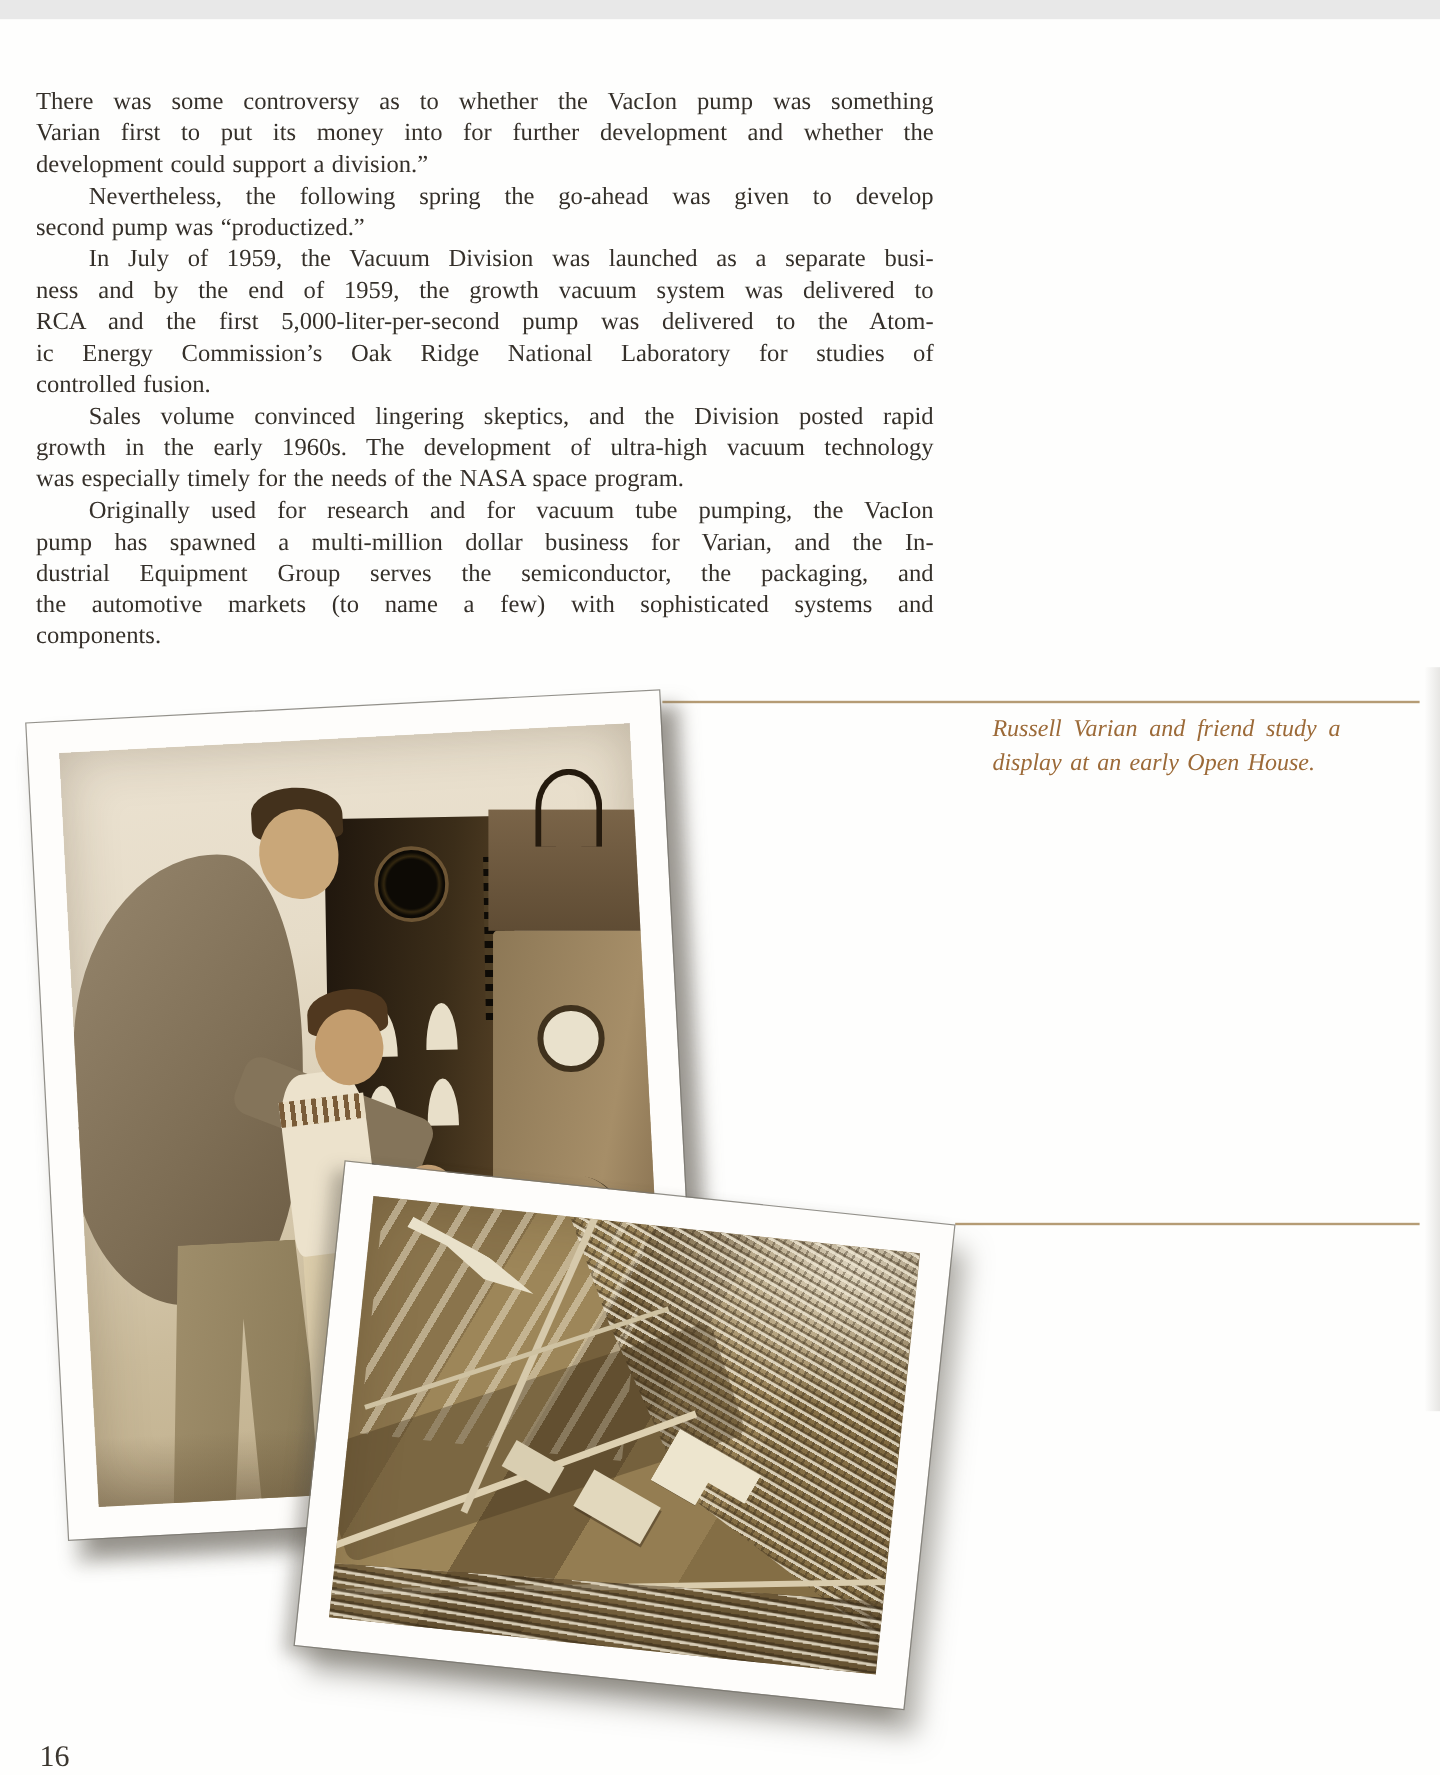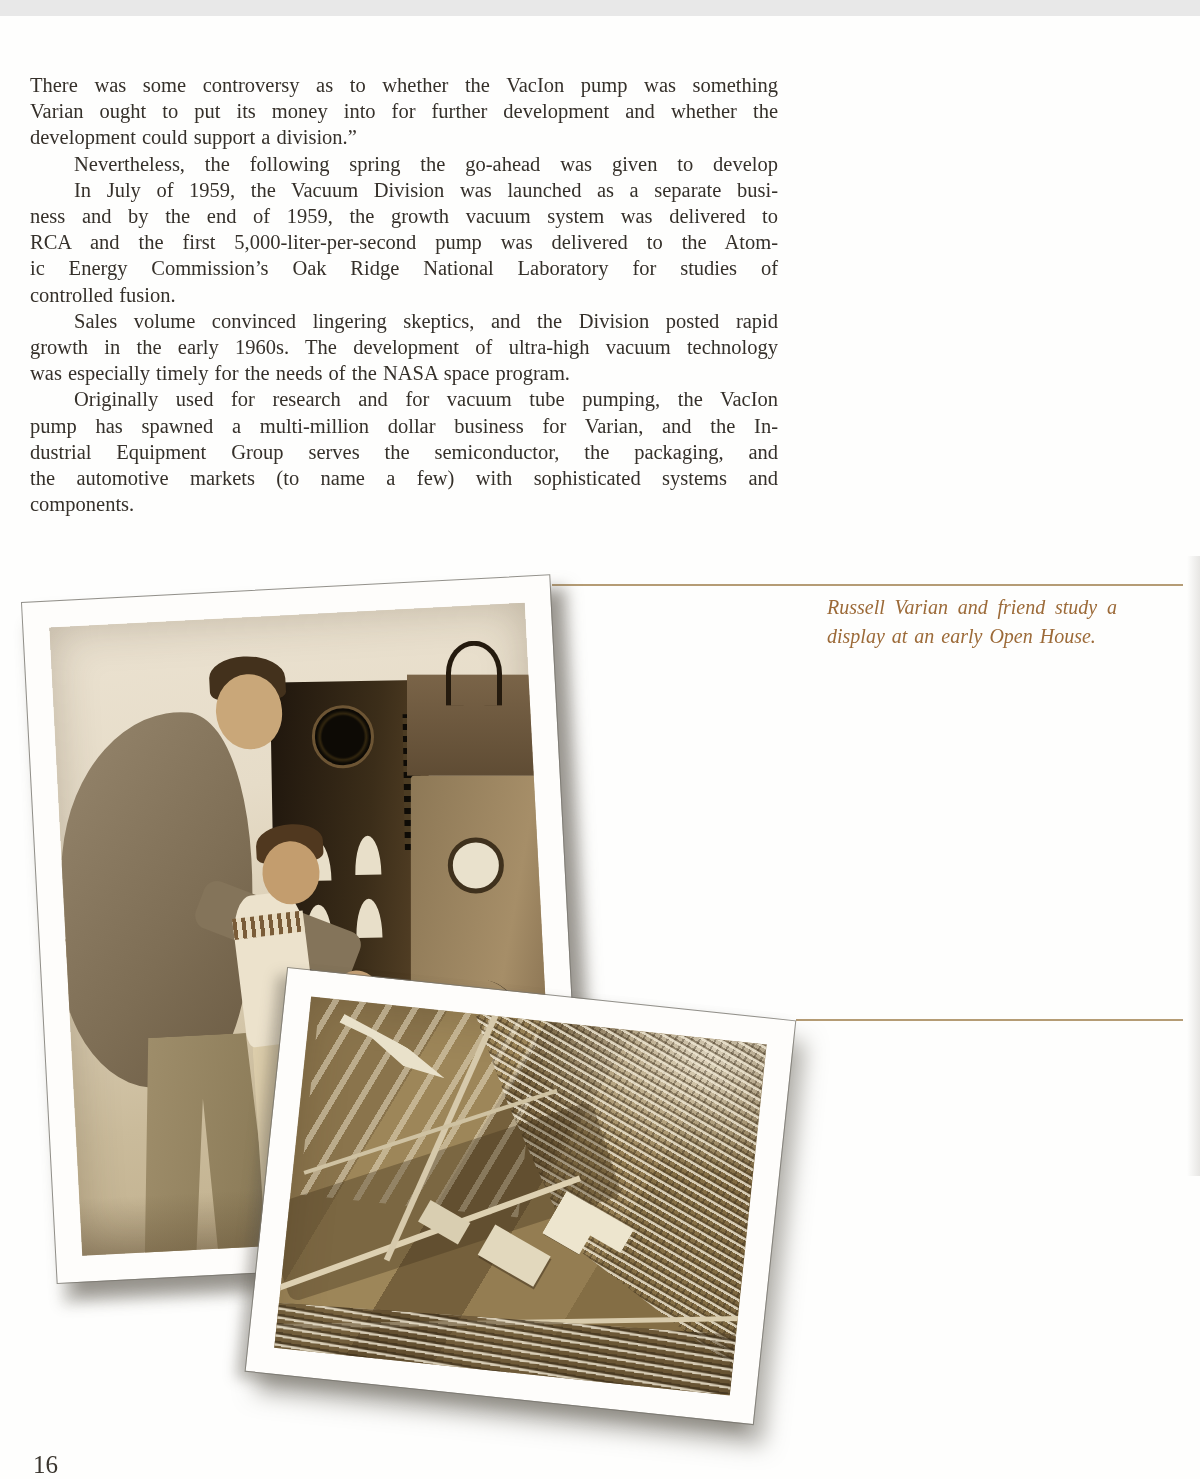--- a/index.html
+++ b/index.html
@@ -125,25 +125,26 @@
     background:linear-gradient(90deg,rgba(0,0,0,0),rgba(110,105,95,0.16)); }
 </style>
 </head>
 <body>
 
 <div id="page">
 
   <div id="body-text">
     <div class="para">
         <div class="tline">There was some controversy as to whether the VacIon pump was something</div>
-        <div class="tline">Varian ought to put its money into for further development and whether the</div>
+        <div class="tline">Varian first to put its money into for further development and whether the</div>
         <div class="tline tline-last">development could support a division.”</div>
       </div>
     <div class="para indent">
         <div class="tline">Nevertheless, the following spring the go-ahead was given to develop</div>
+        <div class="tline tline-last">second pump was “productized.”</div>
       </div>
     <div class="para indent">
         <div class="tline">In July of 1959, the Vacuum Division was launched as a separate busi-</div>
         <div class="tline">ness and by the end of 1959, the growth vacuum system was delivered to</div>
         <div class="tline">RCA and the first 5,000-liter-per-second pump was delivered to the Atom-</div>
         <div class="tline">ic Energy Commission’s Oak Ridge National Laboratory for studies of</div>
         <div class="tline tline-last">controlled fusion.</div>
       </div>
     <div class="para indent">
         <div class="tline">Sales volume convinced lingering skeptics, and the Division posted rapid</div>

